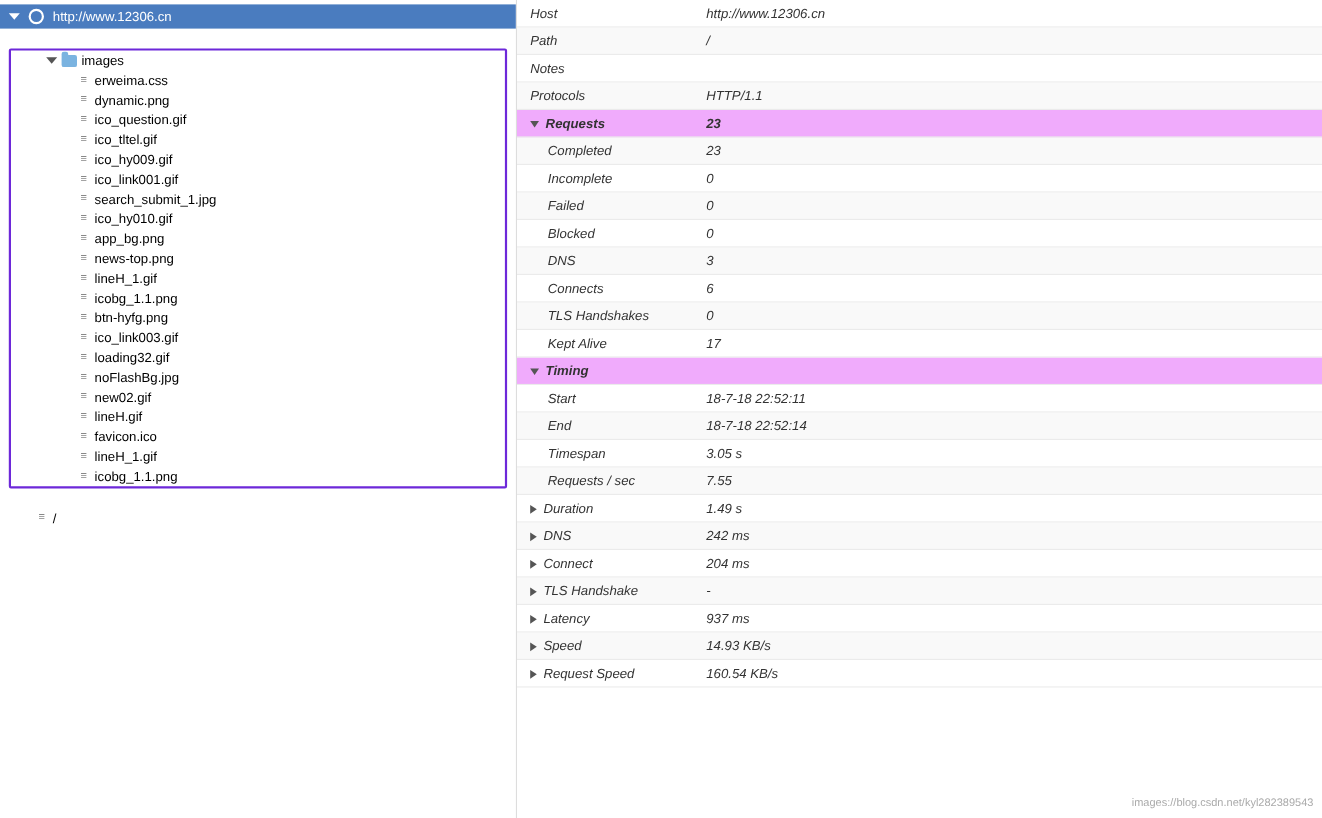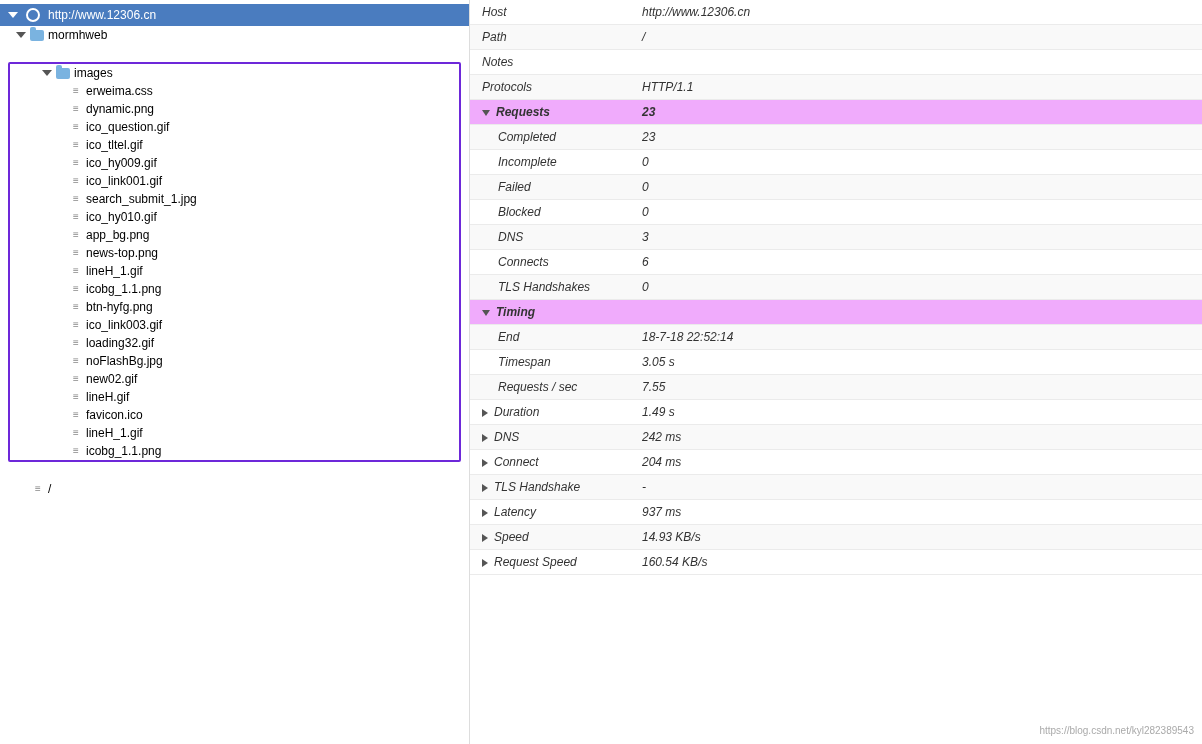--- a/index.html
+++ b/index.html
@@ -194,25 +194,20 @@
 <body>
 
 <div class="left-panel">
 
   <div class="tree-item tree-root">
     <span class="triangle triangle-down-white"></span>
     <span class="globe-icon"></span>
     <span>http://www.12306.cn</span>
   </div>
 
-  <div class="tree-item tree-indent-1">
-    <span class="triangle triangle-down"></span>
-    <span class="folder-icon"></span>
-    <span>mormhweb</span>
-  </div>
 
   <div class="images-container">
     <div class="tree-item" style="padding-left: 32px;">
       <span class="triangle triangle-down"></span>
       <span class="folder-icon"></span>
       <span>images</span>
     </div>
 
     <div id="file-list">
     <div class="tree-item" style="padding-left: 60px;">
@@ -356,28 +351,36 @@
         <td class="prop-value">3</td>
       </tr>
       <tr class="indent-1">
         <td class="prop-label" style="padding-left:28px;">Connects</td>
         <td class="prop-value">6</td>
       </tr>
       <tr class="indent-1">
         <td class="prop-label" style="padding-left:28px;">TLS Handshakes</td>
         <td class="prop-value">0</td>
       </tr>
+      <tr class="indent-1">
+        <td class="prop-label" style="padding-left:28px;">Kept Alive</td>
+        <td class="prop-value">17</td>
+      </tr>
 
       <tr class="section-header">
         <td class="prop-label bold">
           <span class="collapse-arrow"></span><span>Timing</span>
         </td>
         <td class="prop-value"></td>
       </tr>
       <tr class="indent-1">
+        <td class="prop-label" style="padding-left:28px;">Start</td>
+        <td class="prop-value">18-7-18 22:52:11</td>
+      </tr>
+      <tr class="indent-1">
         <td class="prop-label" style="padding-left:28px;">End</td>
         <td class="prop-value">18-7-18 22:52:14</td>
       </tr>
       <tr class="indent-1">
         <td class="prop-label" style="padding-left:28px;">Timespan</td>
         <td class="prop-value">3.05 s</td>
       </tr>
       <tr class="indent-1">
         <td class="prop-label" style="padding-left:28px;">Requests / sec</td>
         <td class="prop-value">7.55</td>
@@ -422,13 +425,13 @@
       <tr>
         <td class="prop-label">
           <span class="expand-arrow"></span><span>Request Speed</span>
         </td>
         <td class="prop-value">160.54 KB/s</td>
       </tr>
     </tbody>
   </table>
 </div>
 
-<div class="watermark">https://blog.csdn.net/kyl282389543</div>
+<div class="watermark">images://blog.csdn.net/kyl282389543</div>
 
 </body></html>

